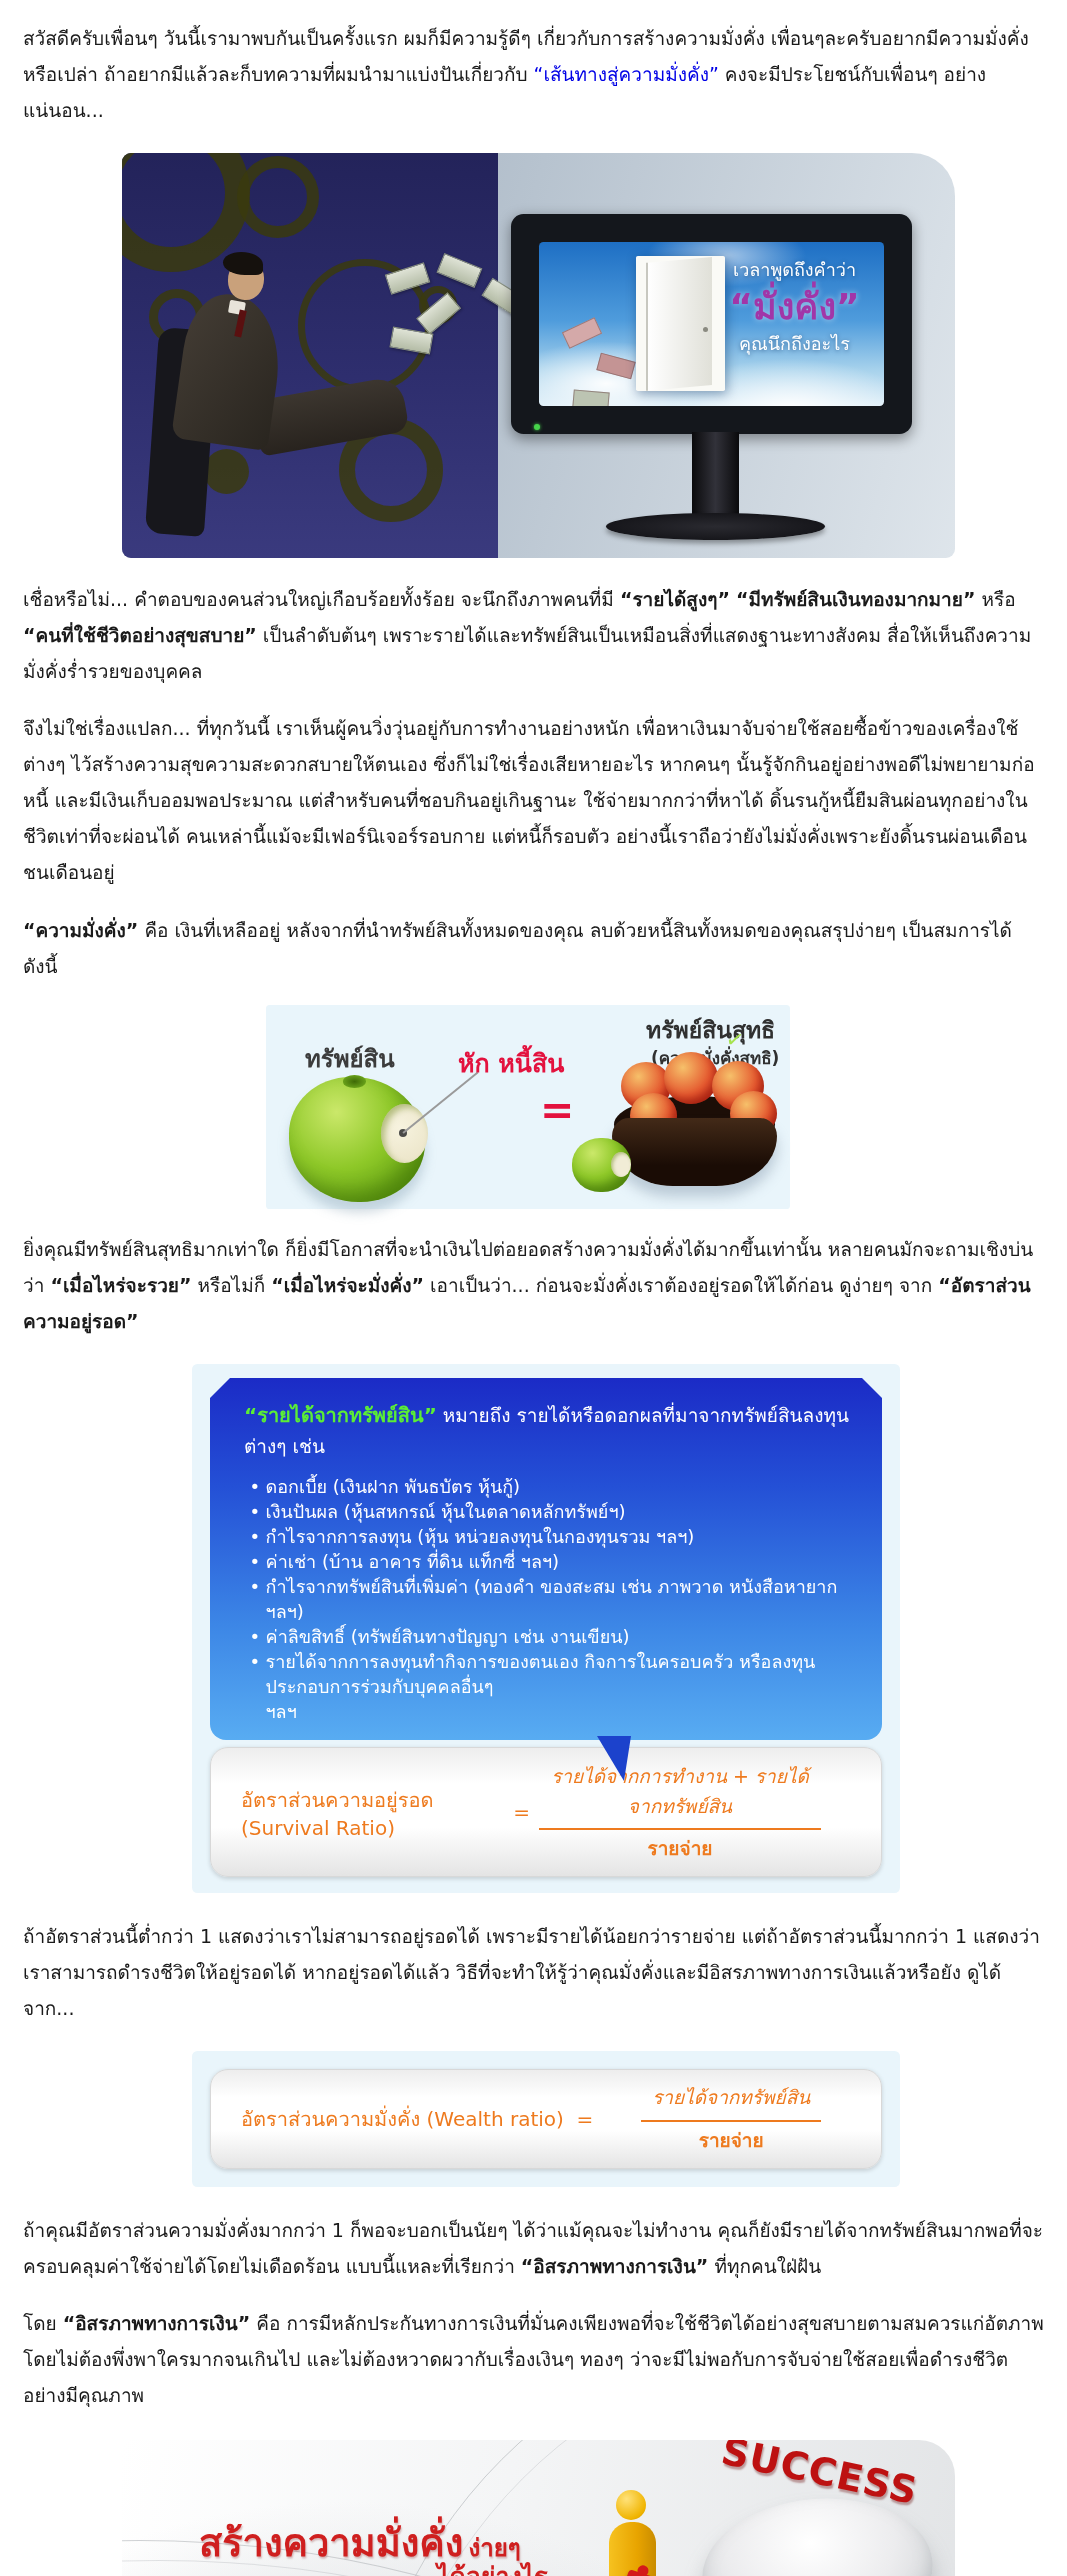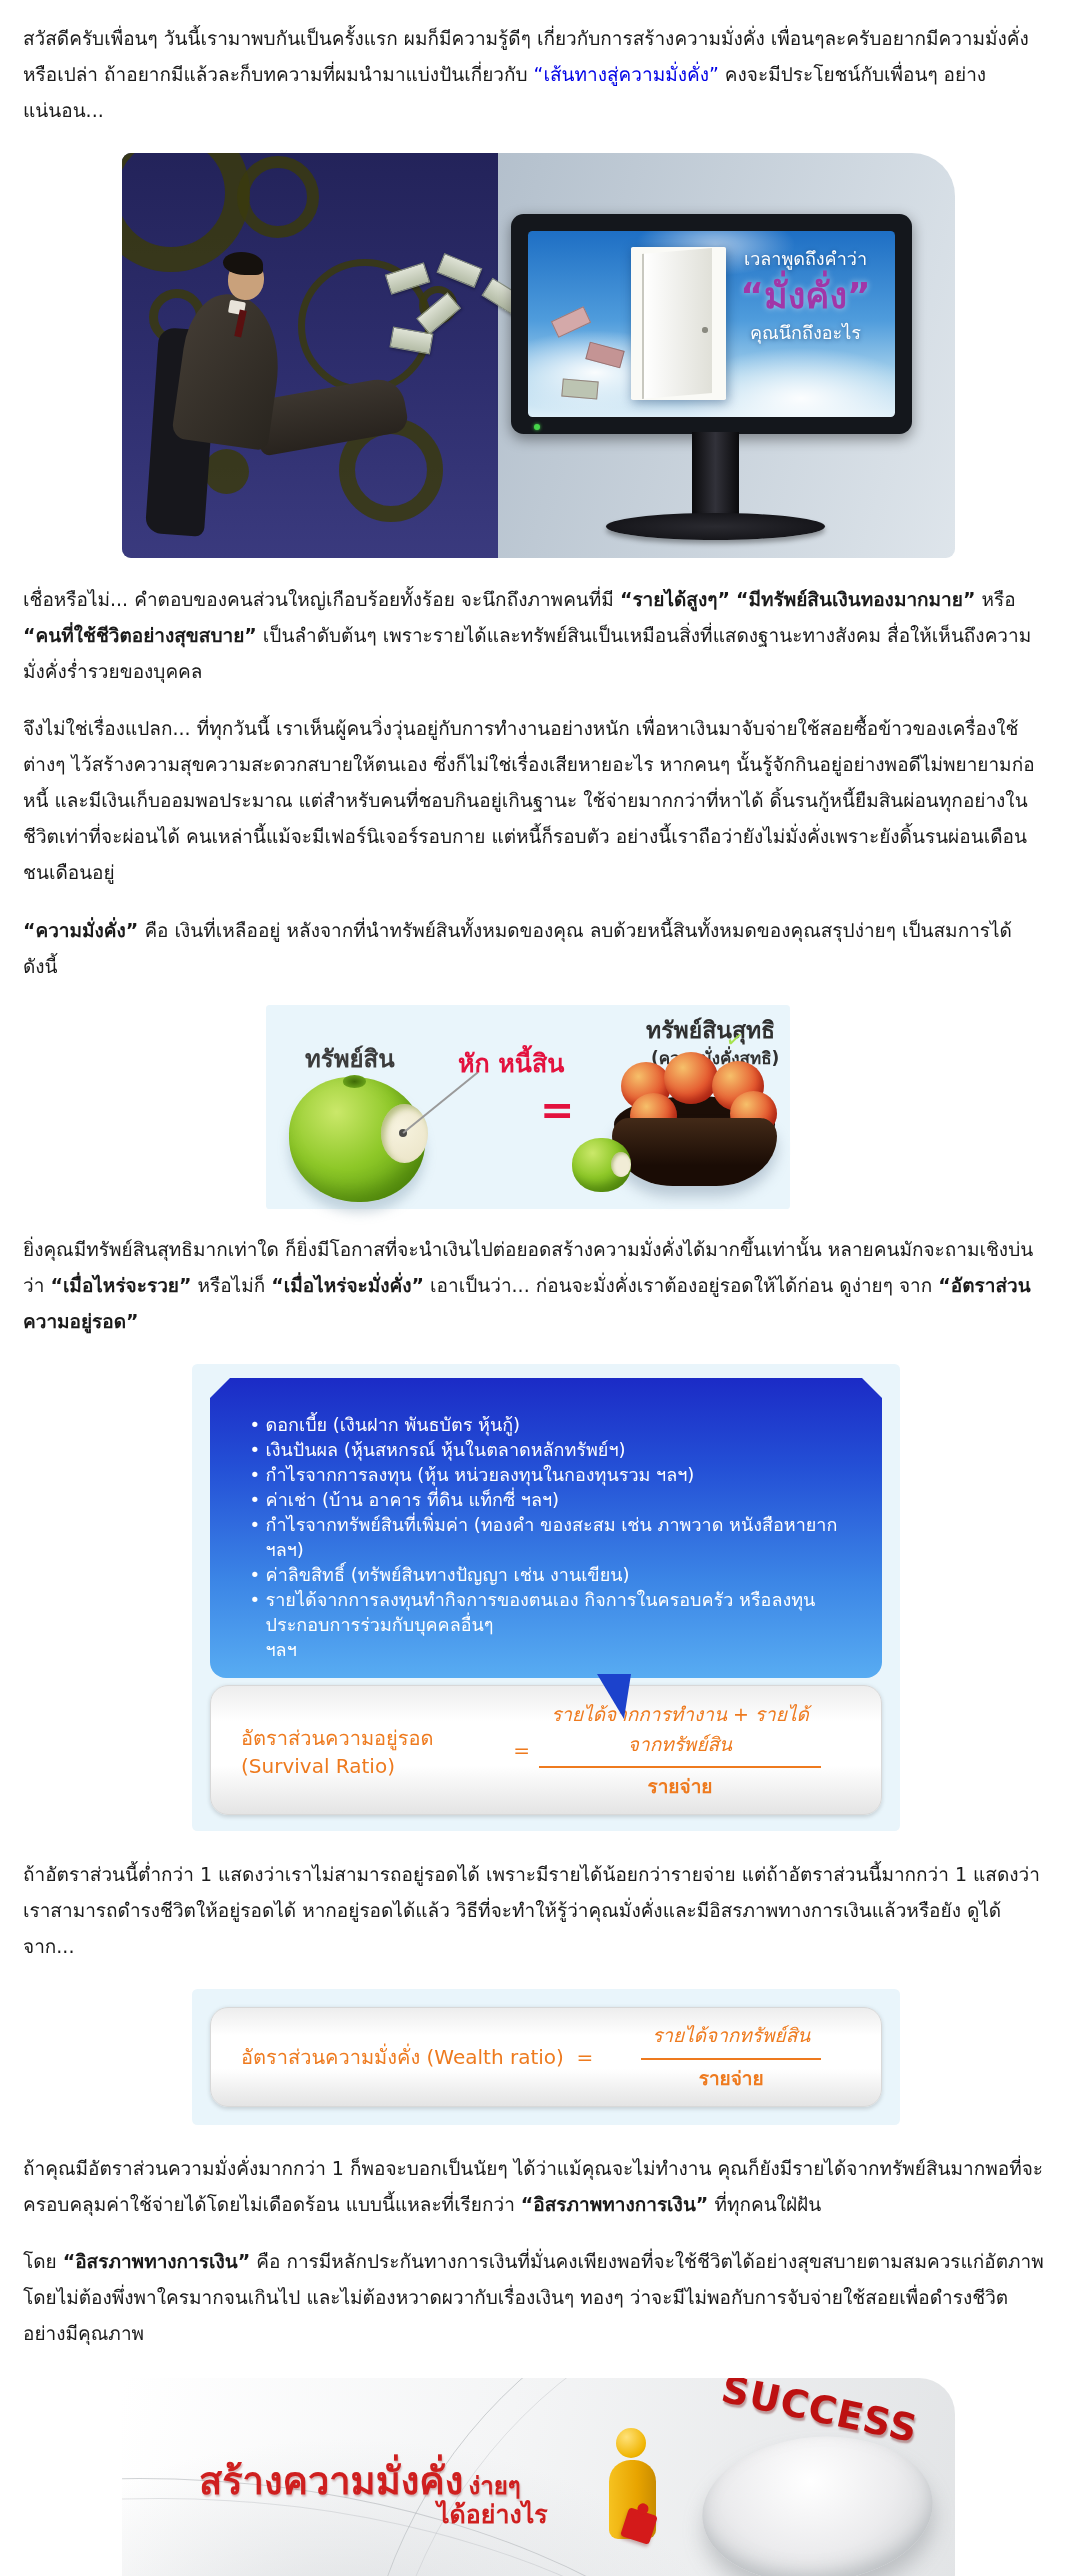--- a/index.html
+++ b/index.html
@@ -40,21 +40,21 @@
     border-radius:1.8px; transform:rotate(10deg); }
   .man-tie { position:absolute; left:115px; top:157px; width:7.2px; height:27px; background:#5a1010; transform:rotate(12deg); }
   .bill { position:absolute; width:41px; height:20.6px; background:linear-gradient(180deg,#dfe3d6,#b4bca6);
     border:0.9px solid #8b937e; box-shadow:0.9px 1.8px 2.7px rgba(0,0,0,.25); }
   .b1 { left:265px; top:115px; transform:rotate(-18deg); }
   .b2 { left:317px; top:107px; transform:rotate(22deg); }
   .b3 { left:296px; top:150px; transform:rotate(-40deg); }
   .b4 { left:269px; top:177px; transform:rotate(10deg); }
   .b5 { left:362px; top:134px; transform:rotate(32deg); }
   .monitor { position:absolute; left:389px; top:61px; width:401px; height:220px; background:#14171c;
-    border-radius:12.5px; padding:17px; box-shadow:0 4.5px 14.3px rgba(0,0,0,.4); }
+    border-radius:12.5px; padding:28px; box-shadow:0 4.5px 14.3px rgba(0,0,0,.4); }
   .monitor-screen { position:relative; width:100%; height:100%; overflow:hidden; border-radius:4.5px;
     background:linear-gradient(180deg,#1e6fc4 0%,#4f9cdc 48%,#a7d2ec 78%,#ddeef8 100%); }
   .cloud { position:absolute; background:radial-gradient(ellipse, rgba(255,255,255,.95), rgba(255,255,255,0) 70%); }
   .c1 { left:-36px; top:99px; width:206px; height:85px; }
   .c2 { right:-27px; top:116px; width:242px; height:103px; }
   .c3 { left:107px; top:-18px; width:161px; height:63px; opacity:.6; }
   .door-frame { position:absolute; left:28%; top:9%; width:26%; height:82%; background:#fafaf6;
     border-radius:1.8px; box-shadow:1.8px 2.7px 10.7px rgba(0,40,90,.4); }
   .door-panel { position:absolute; left:31%; top:11%; width:19%; height:78%;
     background:linear-gradient(90deg,#ffffff 0%,#e0e0d8 100%); border-left:2.7px solid #c8c8c0; transform:skewY(-5deg); }
@@ -252,20 +252,23 @@
     <div class="bowl-apple ba4"></div>
     <div class="bowl-apple ba5"></div>
     <div class="bowl-front"></div>
     <div class="small-apple"></div>
   </div>
 
   <p class="para"><span>ยิ่งคุณมีทรัพย์สินสุทธิมากเท่าใด ก็ยิ่งมีโอกาสที่จะนำเงินไปต่อยอดสร้างความมั่งคั่งได้มากขึ้นเท่านั้น หลายคนมักจะถามเชิงบ่นว่า </span><span class="run-bold">“เมื่อไหร่จะรวย”</span><span> หรือไม่ก็ </span><span class="run-bold">“เมื่อไหร่จะมั่งคั่ง”</span><span> เอาเป็นว่า... ก่อนจะมั่งคั่งเราต้องอยู่รอดให้ได้ก่อน ดูง่ายๆ จาก </span><span class="run-bold">“อัตราส่วนความอยู่รอด”</span></p>
 
   <div class="strip asset-strip">
     <div class="bubble">
+      <div>
+        <span class="bubble-term">“รายได้จากทรัพย์สิน”</span><span class="bubble-def"> หมายถึง รายได้หรือดอกผลที่มาจากทรัพย์สินลงทุนต่างๆ เช่น</span>
+      </div>
       <ul>
           <li>ดอกเบี้ย (เงินฝาก พันธบัตร หุ้นกู้)</li>
           <li>เงินปันผล (หุ้นสหกรณ์ หุ้นในตลาดหลักทรัพย์ฯ)</li>
           <li>กำไรจากการลงทุน (หุ้น หน่วยลงทุนในกองทุนรวม ฯลฯ)</li>
           <li>ค่าเช่า (บ้าน อาคาร ที่ดิน แท็กซี่ ฯลฯ)</li>
           <li>กำไรจากทรัพย์สินที่เพิ่มค่า (ทองคำ ของสะสม เช่น ภาพวาด หนังสือหายาก ฯลฯ)</li>
           <li>ค่าลิขสิทธิ์ (ทรัพย์สินทางปัญญา เช่น งานเขียน)</li>
           <li>รายได้จากการลงทุนทำกิจการของตนเอง กิจการในครอบครัว หรือลงทุนประกอบการร่วมกับบุคคลอื่นๆ</li>
         </ul>
       <div class="bubble-etc">ฯลฯ</div>

